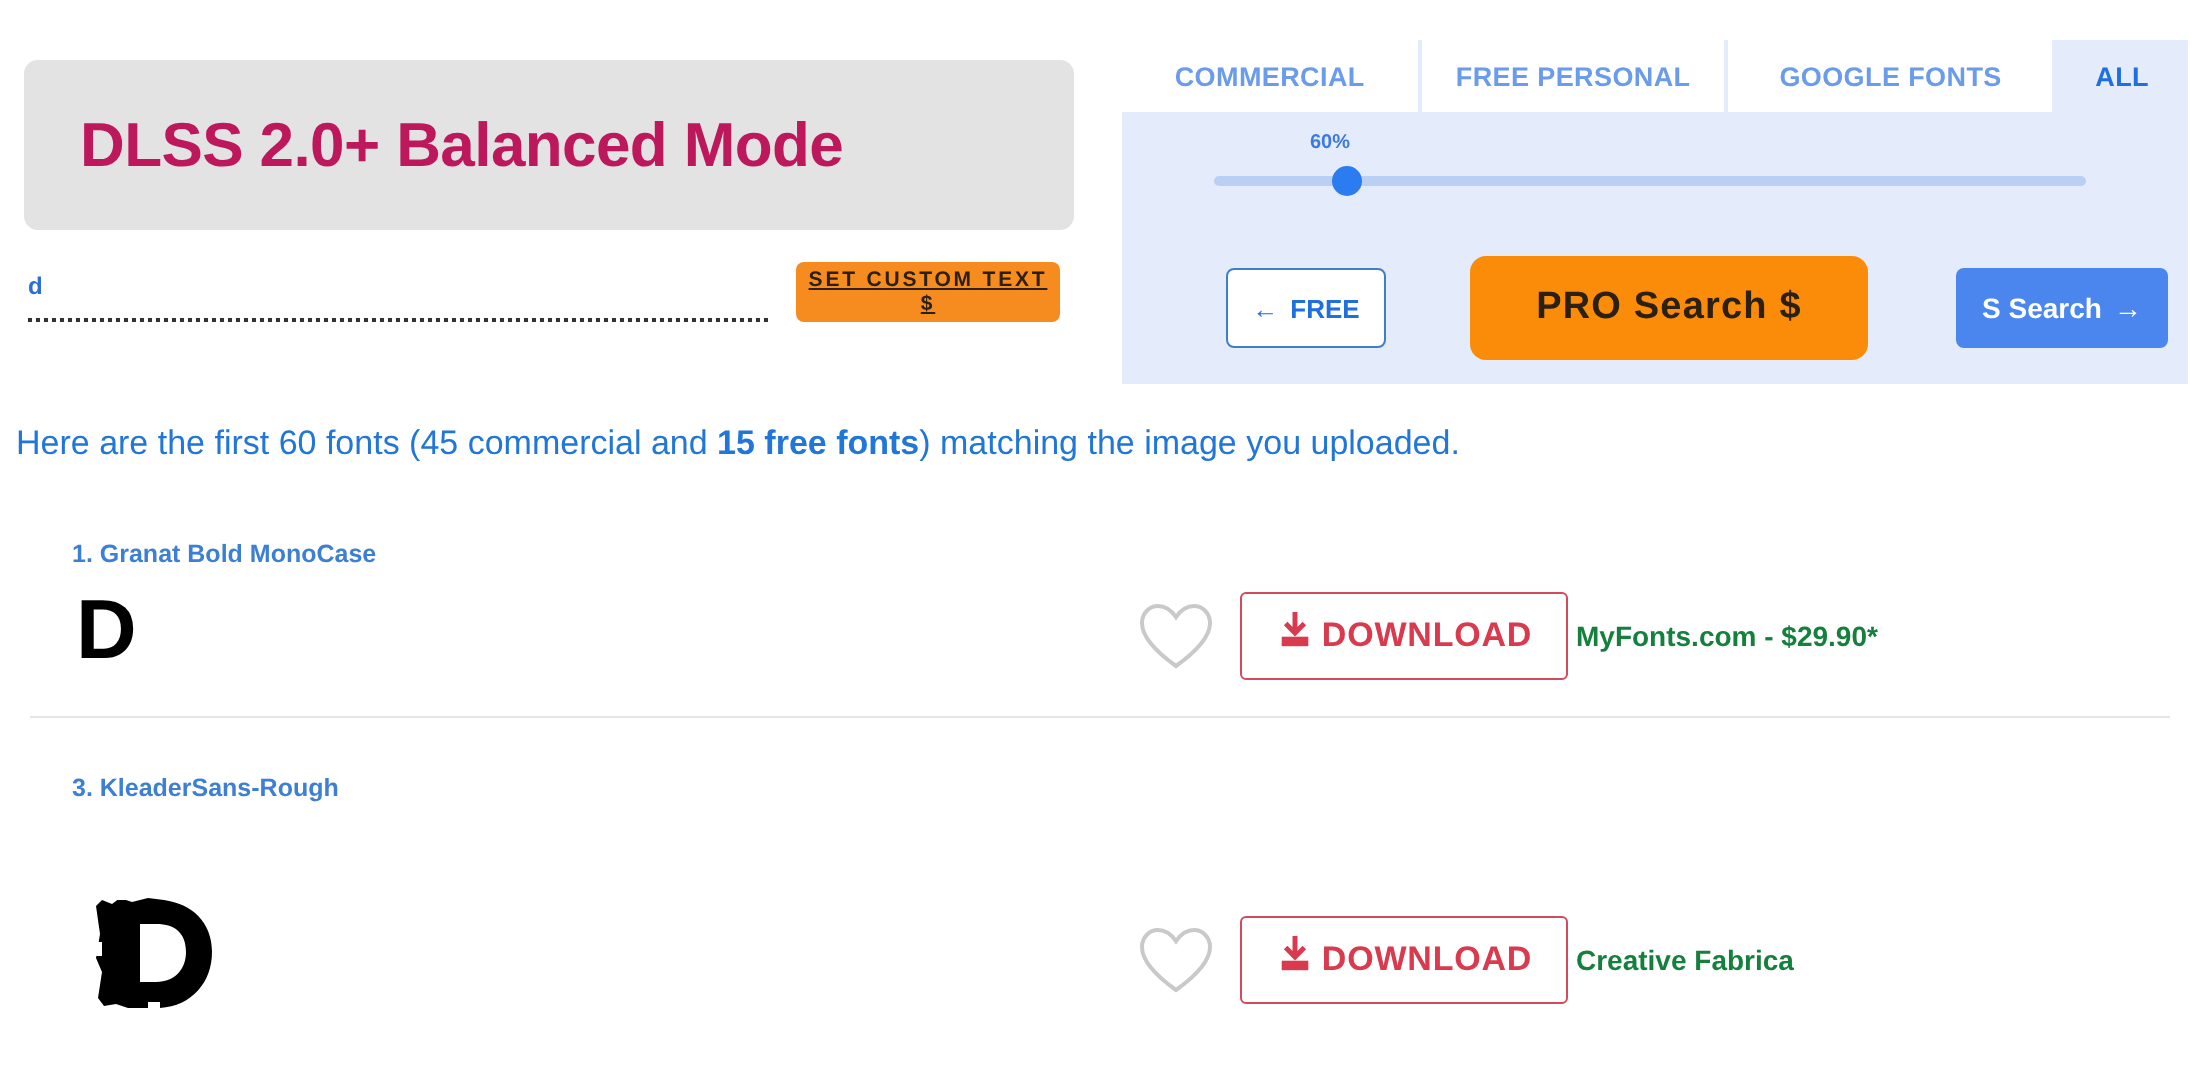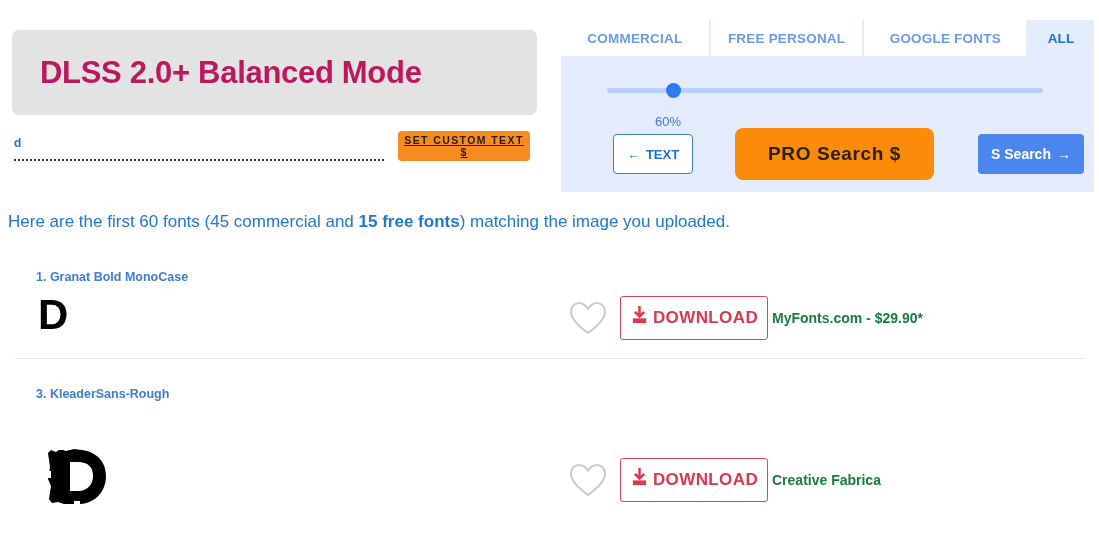--- a/index.html
+++ b/index.html
@@ -76,21 +76,21 @@
   .tab.active {
     background: transparent;
     color: #1f6fe0;
     width: 66px;
     margin-right: 0;
   }
 
   .slider-wrap { position: absolute; left: 46px; top: 62px; width: 436px; }
   .slider-label {
     position: absolute; left: 48px; top: -16px;
-    font-size: 13px; font-weight: normal; color: #3b7ae0; margin-top: 48px;
+    font-size: 10px; font-weight: bold; color: #3b7ae0;
   }
   .slider-track {
     position: absolute; left: 0; top: 6px;
     width: 436px; height: 5px;
     background: #b9cff3; border-radius: 3px;
   }
   .slider-thumb {
     position: absolute; left: 59px; top: 1px;
     width: 15px; height: 15px;
     background: #2b7cf0; border-radius: 50%;
@@ -157,21 +157,21 @@
     position: absolute; left: 44px; top: 62px;
     width: 72px; height: 68px;
   }
 
   .actions { position: absolute; display: flex; align-items: center; }
   .actions.a1 { left: 568px; top: 296px; }
   .actions.a2 { left: 568px; top: 458px; }
   .heart { width: 40px; height: 36px; cursor: pointer; }
   .dl-btn {
     margin-left: 12px;
-    width: 148px; height: 44px;
+    width: 164px; height: 44px;
     background: #ffffff;
     border: 1.5px solid #d24a5c; border-radius: 3px;
     color: #d93a4d;
     font-size: 17px; font-weight: bold;
     letter-spacing: 0.4px;
     display: flex; align-items: center; justify-content: center;
     gap: 4px; cursor: pointer;
   }
   .vendor {
     margin-left: 4px;
@@ -205,21 +205,21 @@
 
     <div class="slider-wrap">
       <div class="slider-label">60%</div>
       <div class="slider-track"></div>
       <div class="slider-thumb"></div>
     </div>
 
     <div class="btn-row">
       <div class="back-btn">
         <span>←</span>
-        <span>TEXT</span>
+        <span>FREE</span>
       </div>
       <div class="pro-btn">PRO Search $</div>
       <div class="s-search-btn">
         <span>S Search</span>
         <span>→</span>
       </div>
     </div>
   </div>
 
   <div class="headline">

